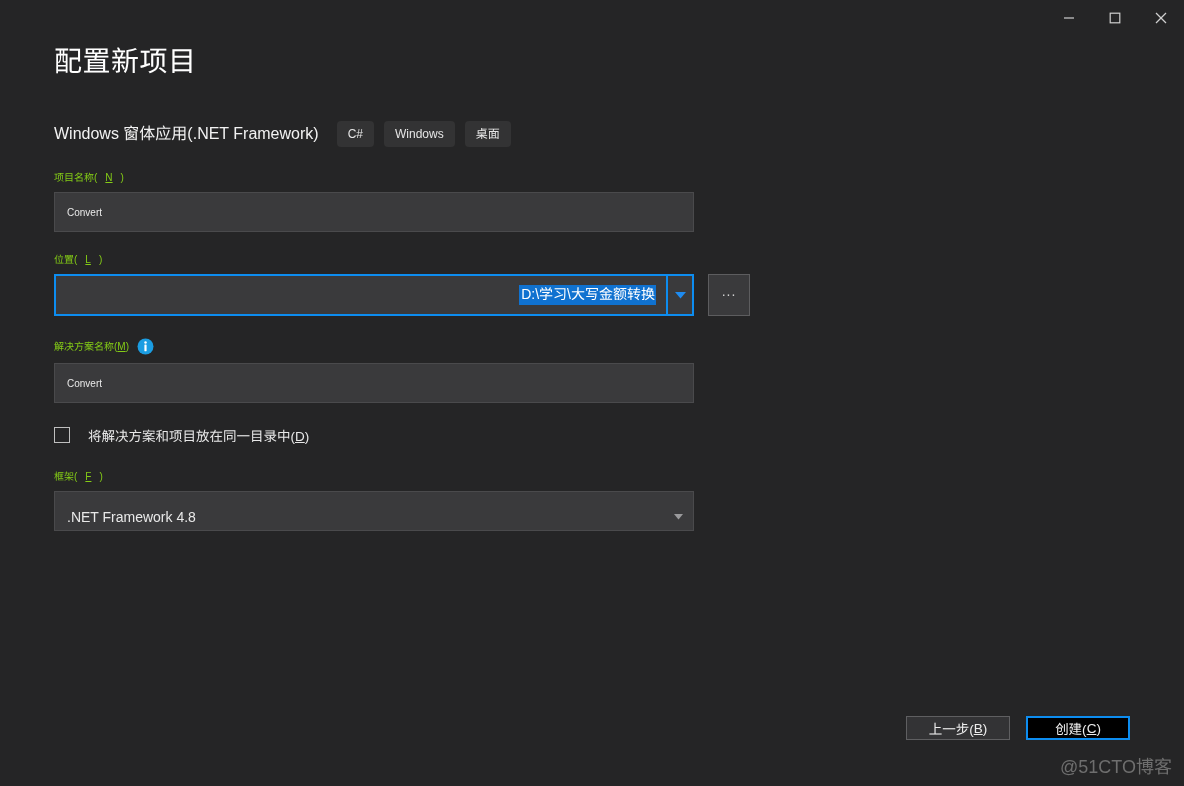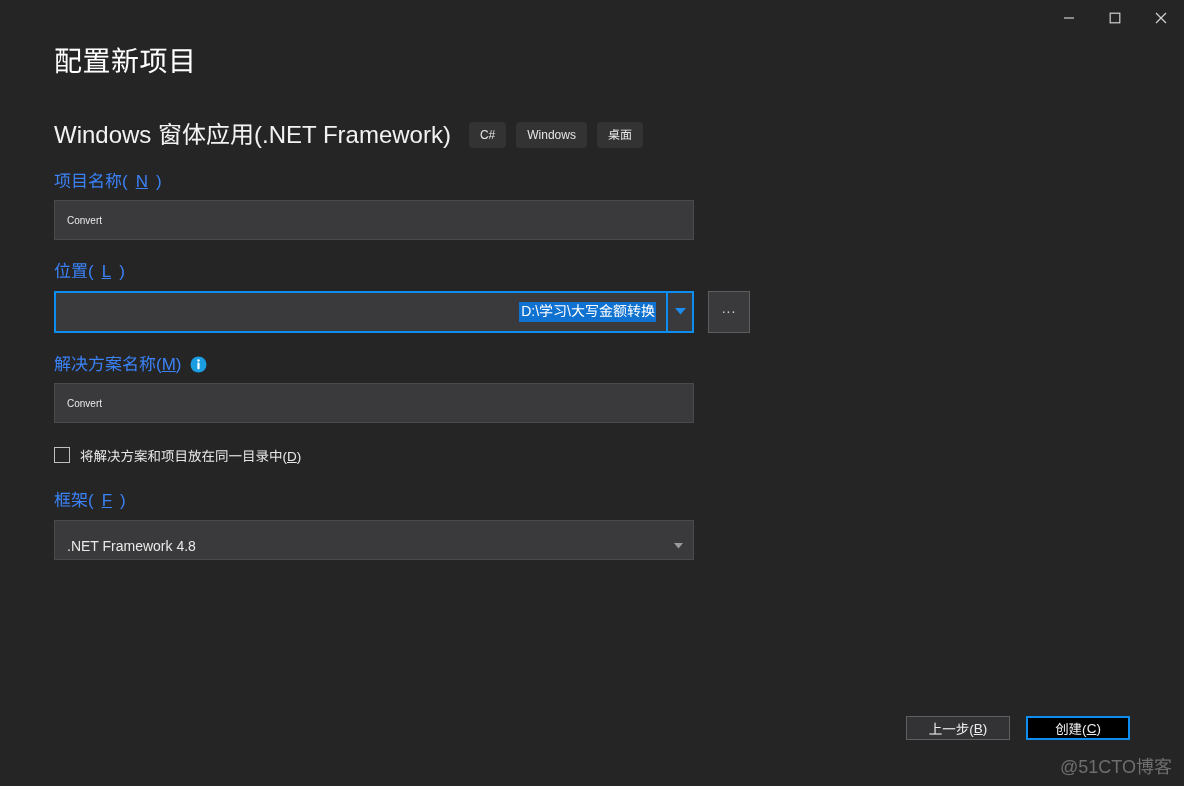--- a/index.html
+++ b/index.html
@@ -62,21 +62,21 @@
   }
   #subtitle-row {
     position: absolute;
     left: 54px;
     top: 121px;
     display: flex;
     align-items: center;
     gap: 0;
   }
   #subtitle {
-    font-size: 24px;
+    font-size: 16px;
     font-weight: 400;
     color: #f2f2f2;
     line-height: 1.2;
     margin: 0;
     white-space: nowrap;
   }
   .badges {
     display: flex;
     align-items: center;
     gap: 10px;
@@ -93,22 +93,22 @@
   }
 
   
   #form {
     position: absolute;
     left: 54px;
     top: 172px;
     width: 700px;
   }
   .field-label {
-    font-size: 17px;
-    color: #3b82f6;
+    font-size: 10px;
+    color: #84cc16;
     margin: 0 0 8px 0;
     display: flex;
     align-items: center;
     gap: 8px;
     line-height: 1.2;
   }
   .accel { text-decoration: underline; }
 
   .textbox {
     width: 640px;
@@ -179,21 +179,21 @@
     width: 17px; height: 17px;
     display: inline-flex;
     align-items: center; justify-content: center;
     cursor: default;
   }
 
   
   .checkbox-row {
     display: flex;
     align-items: center;
-    gap: 10px;
+    gap: 18px;
     margin-top: 14px;
     margin-bottom: 26px;
     cursor: default;
   }
   .checkbox-box {
     width: 16px; height: 16px;
     border: 1px solid #bfbfbf;
     background: #252526;
     flex: none;
   }

